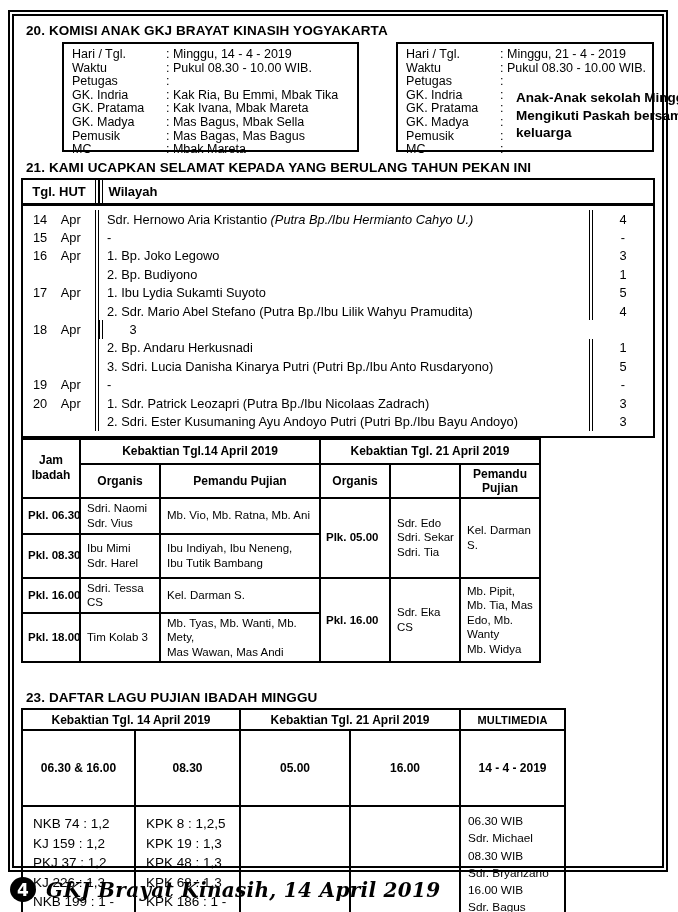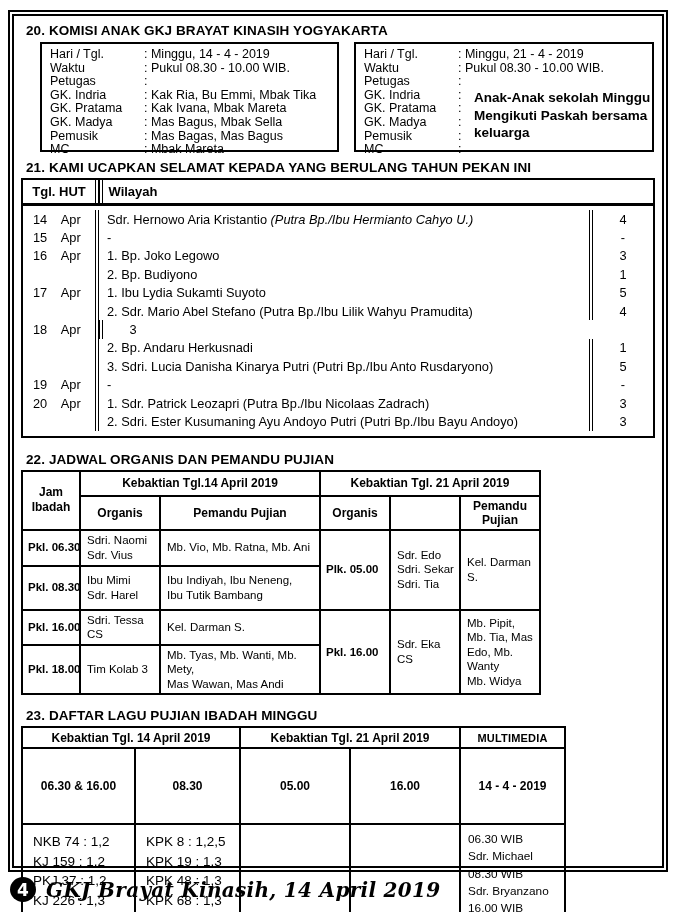--- a/index.html
+++ b/index.html
@@ -10,21 +10,21 @@
   .frame {
     position:absolute; left:8px; top:10px; width:660px; height:862px;
     border:6px double #000; box-sizing:border-box; padding:4px 6px;
   }
   .sec-title { font-weight:bold; font-size:13.5px; padding:3px 0 3px 6px; letter-spacing:0.1px; }
 
   
   .s20-boxes { display:flex; gap:15px; margin:1px 2px 0 20px; }
   .kv-box {
     border:2px solid #000; box-sizing:border-box; padding:4px 6px 5px 8px;
-    font-size:12.5px; line-height:13.6px; height:110px;
+    font-size:12.5px; line-height:13.6px; height:110px;margin-left:22px;
   }
   .kv-box.left  { width:299px; }
   .kv-box.right { flex:1; position:relative; }
   .kv { display:flex; }
   .kv .lbl { width:94px; flex:0 0 94px; }
   .kv .val { white-space:pre; }
   .paskah-note {
     position:absolute; left:118px; top:45px; width:212px;
     font-weight:bold; font-size:13.5px; line-height:17.5px;
   }
@@ -213,21 +213,20 @@
           <div class="c-region">3</div>
         </div>
       <div class="t21-row">
           <div class="c-date"></div>
           <div class="c-name"><span>2. Sdri. Ester Kusumaning Ayu Andoyo Putri (Putri Bp./Ibu Bayu Andoyo)</span><i></i></div>
           <div class="c-region">3</div>
         </div>
     </div>
   </div>
 
-  <div class="sec-title" style="margin-top:11px;">22. JADWAL ORGANIS DAN PEMANDU PUJIAN</div>
   <table class="t22">
     <colgroup>
         <col style="width:58px">
         <col style="width:80px">
         <col style="width:160px">
         <col style="width:70px">
         <col style="width:70px">
         <col>
       </colgroup>
     <tbody>
@@ -273,21 +272,21 @@
     </tr>
     <tr style="height:44px">
       <td class="time">Pkl. 18.00</td>
       <td>Tim Kolab 3</td>
       <td>Mb. Tyas, Mb. Wanti, Mb. Mety,
 Mas Wawan, Mas Andi</td>
     </tr>
   </tbody>
     </table>
 
-  <div class="sec-title" style="margin-top:10px;">23. DAFTAR LAGU PUJIAN IBADAH MINGGU</div>
+  <div class="sec-title" style="margin-top:24px;">23. DAFTAR LAGU PUJIAN IBADAH MINGGU</div>
   <table class="t23">
     <colgroup>
         <col style="width:113px">
         <col style="width:105px">
         <col style="width:110px">
         <col style="width:110px">
         <col style="width:105px">
         <col>
       </colgroup>
     <tbody>

